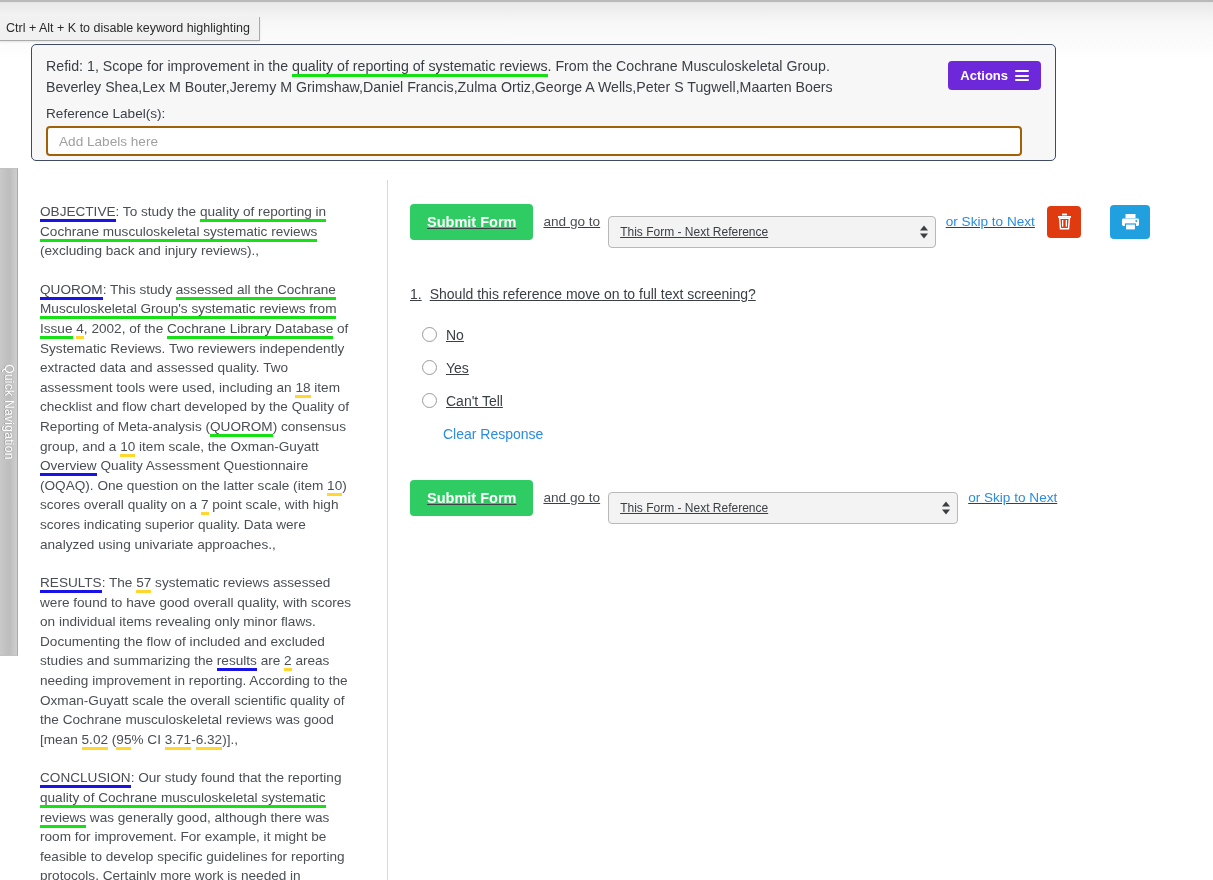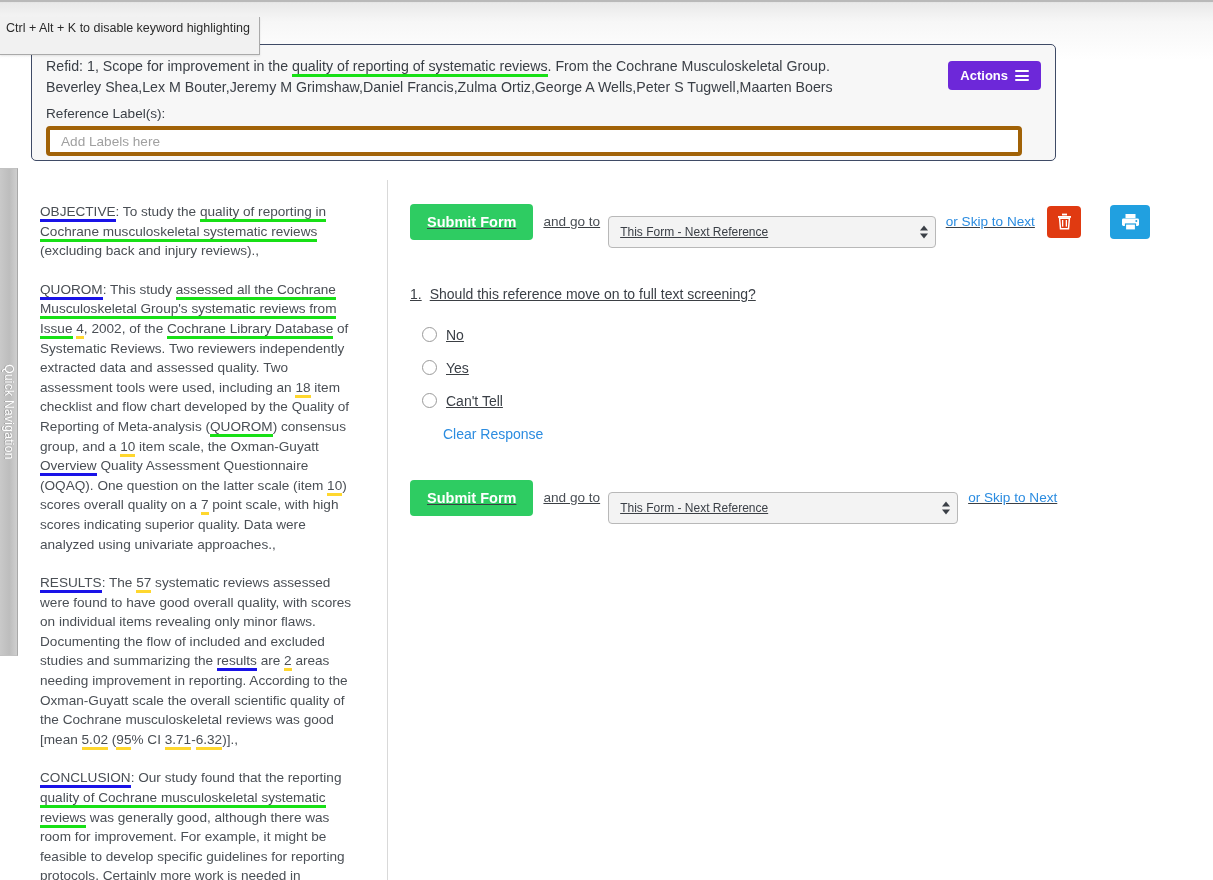--- a/index.html
+++ b/index.html
@@ -30,21 +30,21 @@
     background: #b9b9b9;
   }
 
   
   .kw-tooltip {
     position: absolute; left: 0; top: 17px;
     background: #f1f1f1;
     border: 1px solid #a9a9a9;
     border-left: none;
     border-top: none;
-    padding: 4px 9px 19px 6px;
+    padding: 4px 9px 5px 6px;
     font-size: 12.5px;
     color: #2b2b2b;
     white-space: nowrap;
     z-index: 40;
     box-shadow: 0 1px 2px rgba(0,0,0,0.10);
   }
 
   
   .quick-nav {
     position: absolute; left: 0; top: 168px;
@@ -87,21 +87,21 @@
   .ref-line2 { margin-top: 0px; }
   .ref-labels-caption {
     font-size: 13.6px;
     color: #3a3f46;
     margin-top: 8px;
     margin-bottom: 5px;
   }
   .ref-labels-input {
     display: block;
     width: 976px; height: 30px;
-    border: 4px solid #a16207;
+    border: 2px solid #a16207;
     border-radius: 4px;
     background: #ffffff;
     padding: 0 11px;
     font-size: 13.6px;
     font-family: "Liberation Sans", sans-serif;
     color: #3a3f46;
     outline: none;
   }
   .ref-labels-input::placeholder { color: #a0a0a0; }
 

